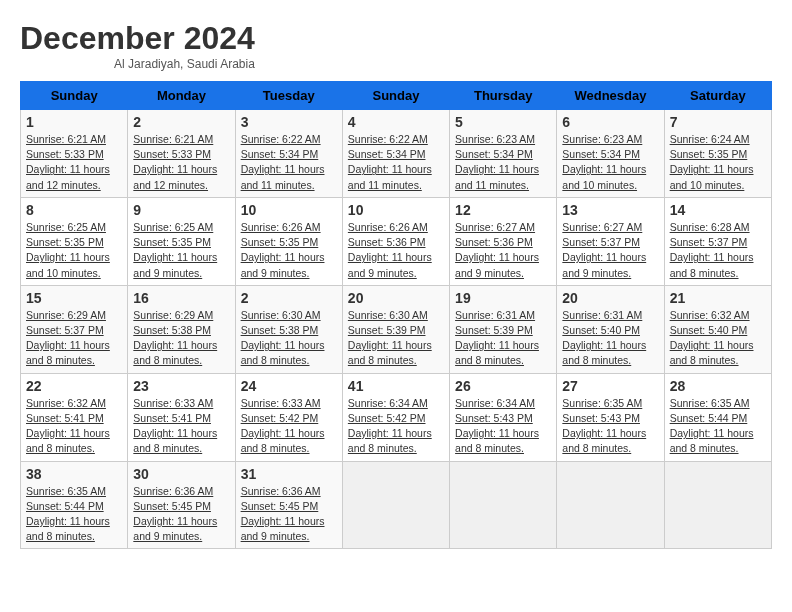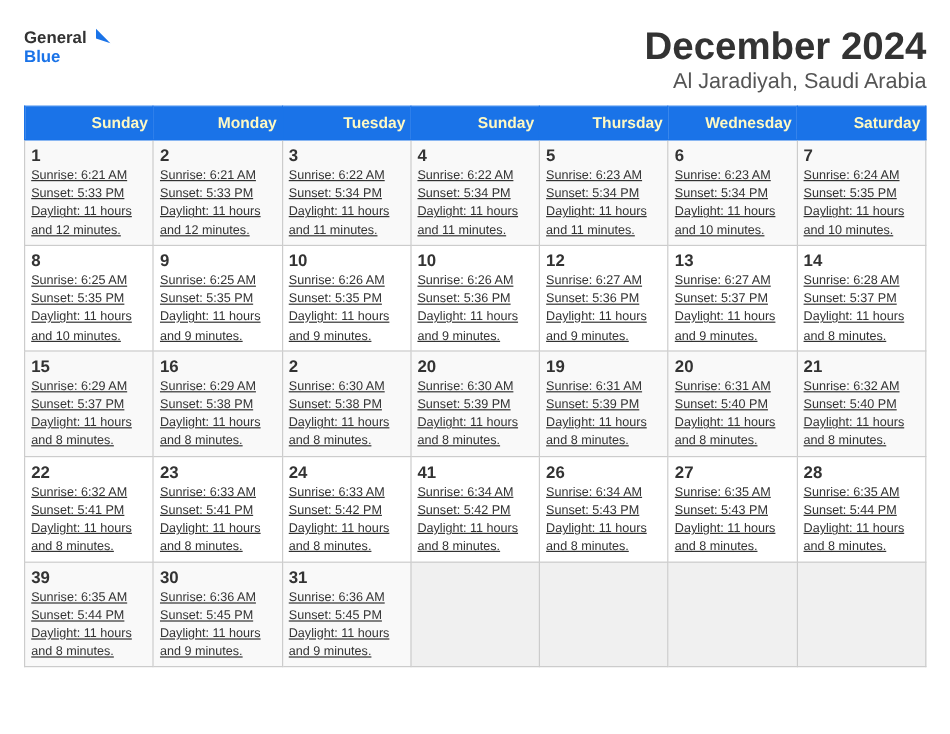--- a/index.html
+++ b/index.html
@@ -23,33 +23,33 @@
     }
     .title-block {
       text-align: right;
     }
     .month-title {
       font-size: 32px;
       font-weight: bold;
       color: #333;
     }
     .subtitle {
-      font-size: 18px;
+      font-size: 12px;
       color: #555;
     }
     table {
       width: 100%;
       border-collapse: collapse;
       font-size: 11px;
     }
     thead th {
       background-color: #1a73e8;
-      color: #fef9c3;
+      color: #000000;
       padding: 6px 4px;
-      text-align: right;
+      text-align: center;
       font-size: 13px;
       font-weight: bold;
       border: 1px solid #1a73e8;
     }
     tbody td {
       border: 1px solid #ccc;
       padding: 4px 5px;
       vertical-align: top;
       background: #fff;
       min-width: 100px;
@@ -72,27 +72,20 @@
       text-decoration: underline;
     }
     td.empty {
       background: #f0f0f0 !important;
     }
   </style>
 </head>
 <body>
 
 <div class="header">
-  <div class="logo">
-<svg width="80" height="44" viewBox="0 0 80 44" xmlns="http://www.w3.org/2000/svg">
-  <text x="0" y="16" font-size="14" font-weight="bold" font-family="Arial" fill="#333">General</text>
-  <text x="0" y="32" font-size="14" font-weight="bold" font-family="Arial" fill="#1a73e8">Blue</text>
-  <polygon points="60,4 72,16 60,12" fill="#1a73e8"></polygon>
-</svg>
-</div>
   <div class="title-block">
     <div class="month-title">December 2024</div>
     <div class="subtitle">Al Jaradiyah, Saudi Arabia</div>
   </div>
 </div>
 
 <table>
   <thead>
     <tr>
     <th>Sunday</th>
@@ -220,21 +213,21 @@
           <span class="day-num">27</span>
           <div class="day-info">Sunrise: 6:35 AM<br>Sunset: 5:43 PM<br>Daylight: 11 hours and 8 minutes.</div>
         </td>
         <td>
           <span class="day-num">28</span>
           <div class="day-info">Sunrise: 6:35 AM<br>Sunset: 5:44 PM<br>Daylight: 11 hours and 8 minutes.</div>
         </td>
       </tr>
       <tr>
         <td>
-          <span class="day-num">39</span>
+          <span class="day-num">38</span>
           <div class="day-info">Sunrise: 6:35 AM<br>Sunset: 5:44 PM<br>Daylight: 11 hours and 8 minutes.</div>
         </td>
         <td>
           <span class="day-num">30</span>
           <div class="day-info">Sunrise: 6:36 AM<br>Sunset: 5:45 PM<br>Daylight: 11 hours and 9 minutes.</div>
         </td>
         <td>
           <span class="day-num">31</span>
           <div class="day-info">Sunrise: 6:36 AM<br>Sunset: 5:45 PM<br>Daylight: 11 hours and 9 minutes.</div>
         </td>

